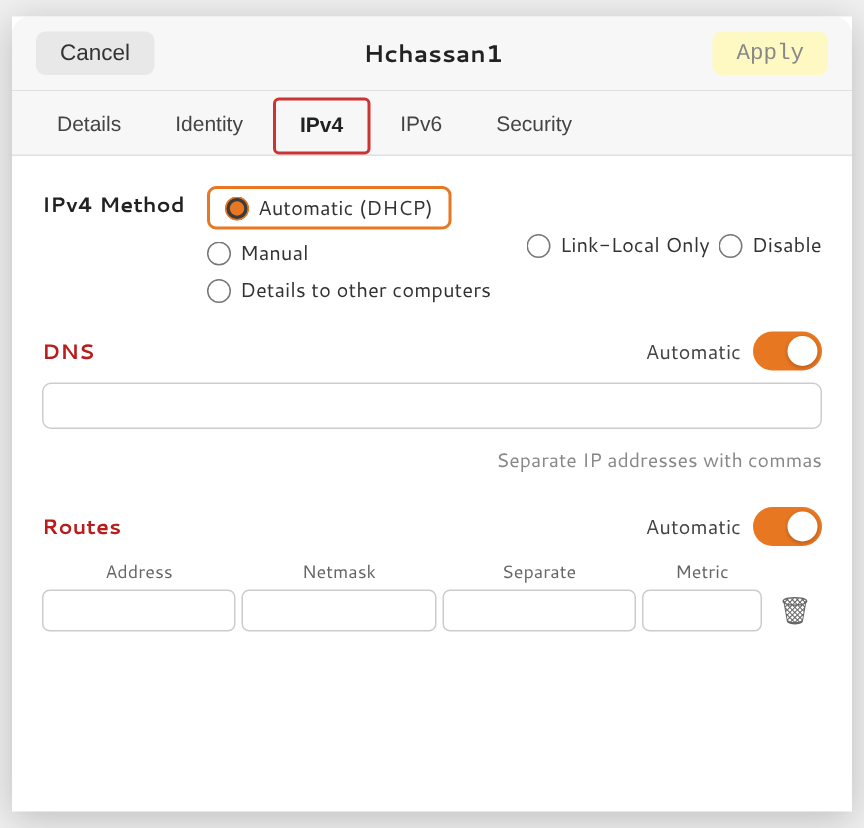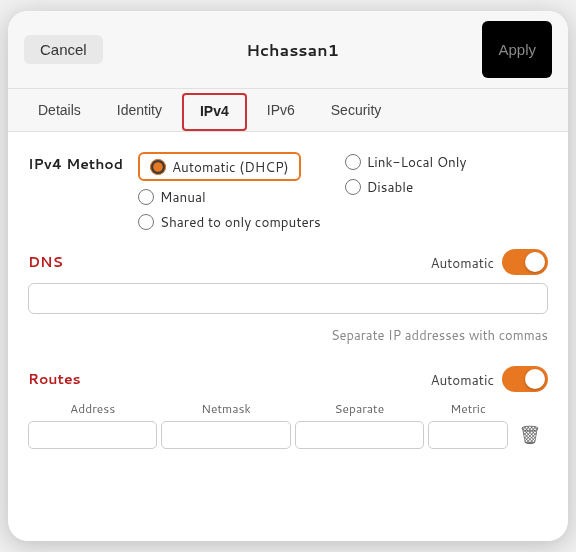--- a/index.html
+++ b/index.html
@@ -7,21 +7,21 @@
       font-family: "Cantarell", "Ubuntu", sans-serif;
       background: #f0f0f0;
       display: flex;
       justify-content: center;
       align-items: center;
       width: 576px;
       height: 552px;
     }
     .dialog {
       background: #fff;
-      border-radius: 20px;
+      border-radius: 0;
       box-shadow: 0 4px 24px rgba(0,0,0,0.22);
       width: 560px;
       min-height: 530px;
       overflow: hidden;
       display: flex;
       flex-direction: column;
     }
     
     .header {
       display: flex;
@@ -40,27 +40,28 @@
       font-size: 15px;
       cursor: pointer;
       color: #333;
     }
     .header-title {
       font-size: 16px;
       font-weight: 600;
       color: #222;
     }
     .apply-btn {
-      background: #000000;
+      background: #fef9c3;
       border: none;
       border-radius: 6px;
-      padding: 20px 16px;
+      padding: 6px 16px;
       font-size: 15px;
       cursor: pointer;
       color: #888;
+      font-family: Liberation Mono, monospace;
     }
     
     .tabs {
       display: flex;
       border-bottom: 1px solid #e0e0e0;
       padding: 0 12px;
       background: #f7f7f7;
     }
     .tab {
       padding: 12px 18px;
@@ -121,21 +122,21 @@
     .radio-selected-box {
       border: 2px solid #e87722;
       border-radius: 6px;
       padding: 3px 10px;
       display: flex;
       align-items: center;
       gap: 6px;
     }
     .right-radio-group {
       display: flex;
-      flex-direction: column;
+      flex-direction: row;
       gap: 6px;
       margin-left: 24px;
     }
     
     .dns-header {
       display: flex;
       align-items: center;
       justify-content: space-between;
       margin-bottom: 8px;
     }
@@ -278,21 +279,21 @@
               <input type="radio" class="radio-input" name="ipv4method" checked="" style="">
               <span>Automatic (DHCP)</span>
             </div>
           </label>
           <label class="radio-row">
             <input type="radio" class="radio-input" name="ipv4method" style="">
             <span>Manual</span>
           </label>
           <label class="radio-row">
             <input type="radio" class="radio-input" name="ipv4method" style="">
-            <span>Shared to only computers</span>
+            <span>Details to other computers</span>
           </label>
         </div>
         <div class="right-radio-group">
           <label class="radio-row">
             <input type="radio" class="radio-input" name="ipv4method" style="">
             <span>Link-Local Only</span>
           </label>
           <label class="radio-row">
             <input type="radio" class="radio-input" name="ipv4method" style="">
             <span>Disable</span>

